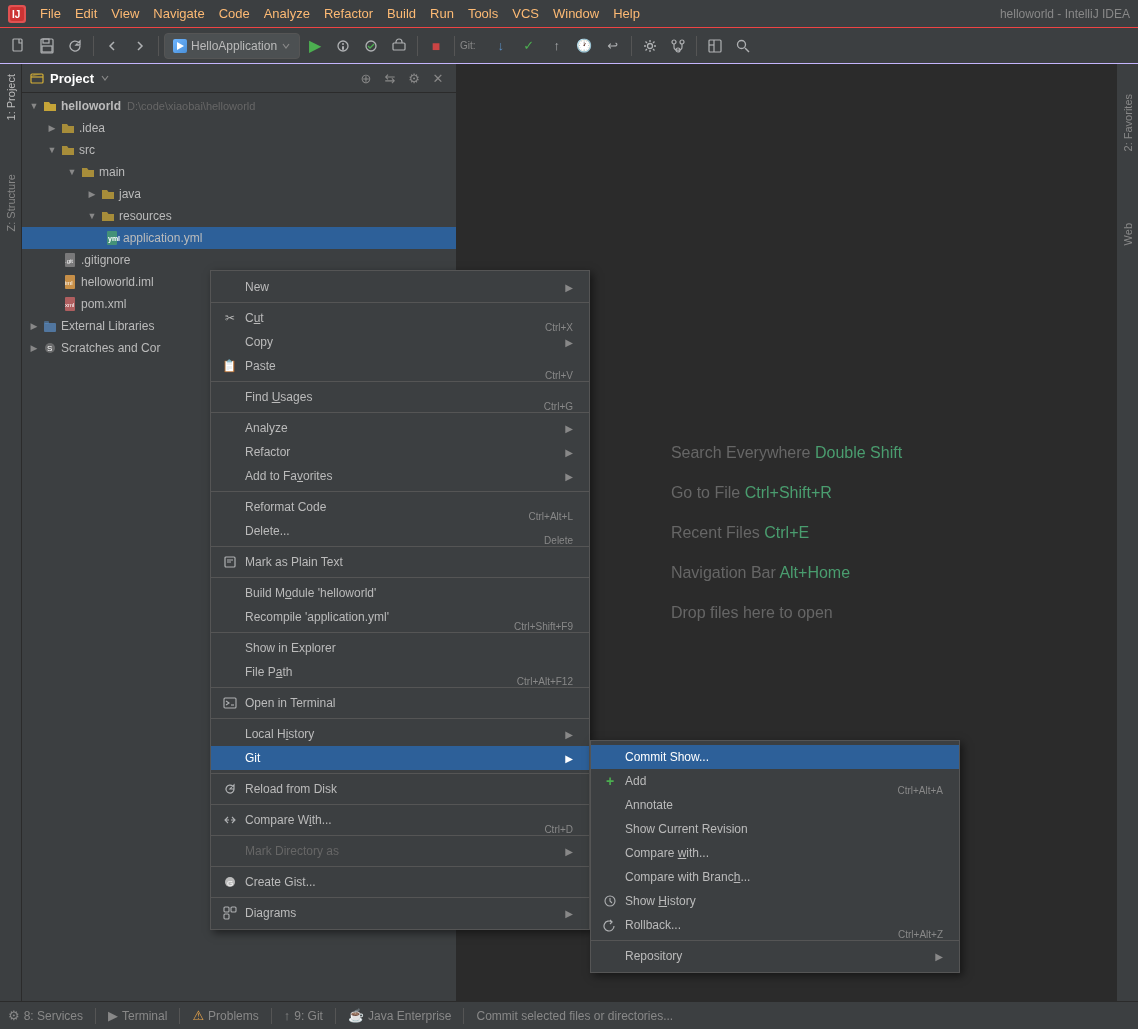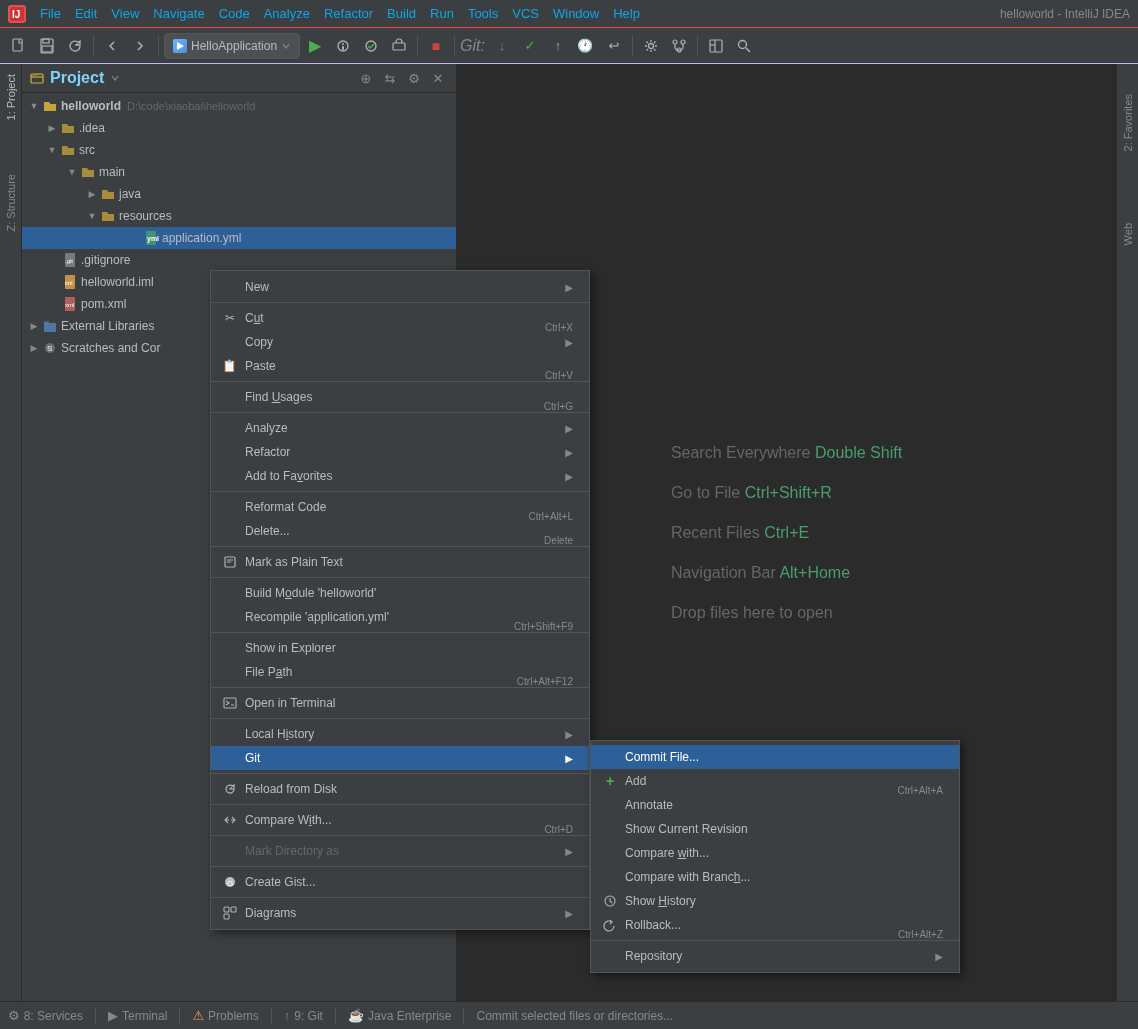--- a/index.html
+++ b/index.html
@@ -34,21 +34,21 @@
       font-size: 10px; color: white; font-weight: bold;
       flex-shrink: 0;
     }
     #titlebar .menu-bar {
       display: flex; gap: 2px; flex: 1;
     }
     #titlebar .menu-item {
       padding: 2px 6px;
       cursor: pointer;
       border-radius: 3px;
-      color: #0ea5e9;
+      color: #fdba74;
     }
     #titlebar .title-text {
       color: #888;
       font-size: 12px;
     }
 
     
     #toolbar {
       background: #3c3f41;
       height: 36px;
@@ -125,22 +125,22 @@
     #project-header {
       background: #3c3f41;
       border-bottom: 1px solid #2b2b2b;
       padding: 4px 8px;
       display: flex;
       align-items: center;
       gap: 6px;
     }
     #project-header .panel-title {
       font-weight: bold;
-      color: #7dd3fc;
-      font-size: 16px;
+      color: #ffffff;
+      font-size: 13px;
     }
     #project-header .header-actions {
       margin-left: auto;
       display: flex; gap: 4px;
     }
     .header-action-btn {
       width: 20px; height: 20px;
       display: flex; align-items: center; justify-content: center;
       cursor: pointer;
       color: #888;
@@ -388,21 +388,21 @@
   </div>
   <div class="toolbar-btn">
     <svg width="16" height="16" viewBox="0 0 16 16">
         <rect x="2" y="5" width="12" height="7" rx="1" fill="none" stroke="#afb1b3" stroke-width="1.2"></rect>
         <path d="M5 5V4a3 3 0 0 1 6 0v1" fill="none" stroke="#afb1b3" stroke-width="1.2"></path>
       </svg>
   </div>
   <div class="toolbar-separator"></div>
   <div class="toolbar-btn" style="color:#cc4444; font-size:14px;">■</div>
   <div class="toolbar-separator"></div>
-  <span style="color:#888; font-size:16px; margin-right:2px;font-style:italic;">Git:</span>
+  <span style="color:#888; font-size:10px; margin-right:10px;">Git:</span>
   <div class="toolbar-btn" style="font-size:13px; color:#5a8fc7;">↓</div>
   <div class="toolbar-btn" style="font-size:13px; color:#4caf50;">✓</div>
   <div class="toolbar-btn" style="font-size:13px; color:#afb1b3;">↑</div>
   <div class="toolbar-btn" style="font-size:13px;">🕐</div>
   <div class="toolbar-btn" style="font-size:13px;">↩</div>
   <div class="toolbar-separator"></div>
   <div class="toolbar-btn">
     <svg width="16" height="16" viewBox="0 0 16 16">
         <circle cx="8" cy="8" r="2.5" fill="none" stroke="#afb1b3" stroke-width="1.3"></circle>
         <path d="M8 2v2M8 12v2M2 8h2M12 8h2M3.5 3.5l1.5 1.5M11 11l1.5 1.5M3.5 12.5L5 11M11 5l1.5-1.5" stroke="#afb1b3" stroke-width="1.3"></path>
@@ -514,21 +514,21 @@
       <div class="tree-item" style="padding-left: 62px;">
         <span class="tree-arrow expanded"></span>
         <span class="tree-icon">
           <svg width="16" height="16" viewBox="0 0 16 16">
               <path d="M2 4h5l1.5 2H14v7H2V4z" fill="#d4af37" opacity="0.7"></path>
             </svg>
         </span>
         <span>resources</span>
       </div>
 
-      <div class="tree-item selected" style="padding-left: 105px;">
+      <div class="tree-item selected" style="padding-left: 66px;">
         <span class="tree-arrow empty"></span>
         <span class="tree-icon">
           <svg width="16" height="16" viewBox="0 0 16 16">
               <rect x="3" y="1" width="10" height="14" rx="1" fill="#4a9d6f" opacity="0.8"></rect>
               <text x="4" y="11" font-size="7" fill="white" font-weight="bold">yml</text>
             </svg>
         </span>
         <span>application.yml</span>
       </div>
 
@@ -767,21 +767,21 @@
         </svg>
     </span>
     <span class="ctx-label">Diagrams</span>
     <span class="ctx-arrow">▶</span>
   </div>
 </div>
 
 <div id="git-submenu">
   <div class="ctx-item highlighted">
     <span class="ctx-icon"></span>
-    <span class="ctx-label">Commit File...</span>
+    <span class="ctx-label">Commit Show...</span>
   </div>
   <div class="ctx-item">
     <span class="ctx-icon" style="color:#4caf50; font-weight:bold; font-size:14px;">+</span>
     <span class="ctx-label">Add</span>
     <span class="ctx-shortcut">Ctrl+Alt+A</span>
   </div>
   <div class="ctx-item">
     <span class="ctx-icon"></span>
     <span class="ctx-label">Annotate</span>
   </div>

